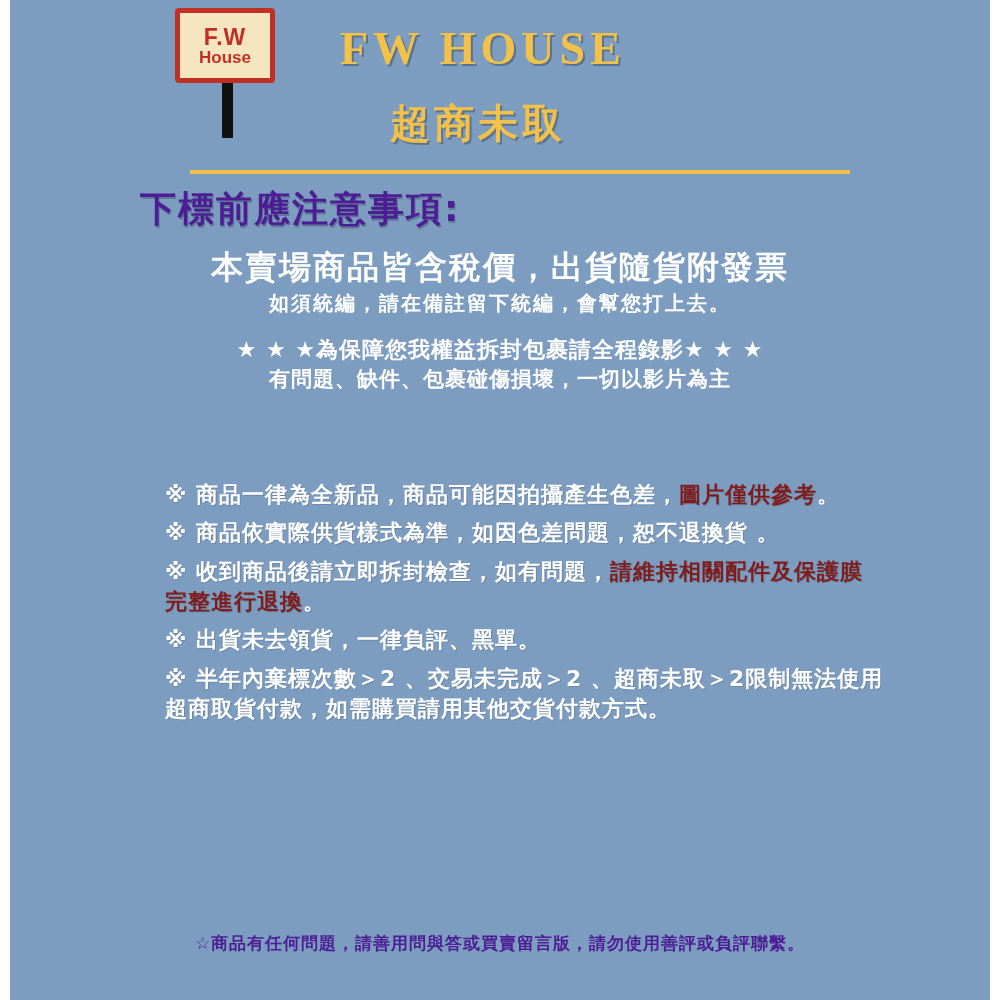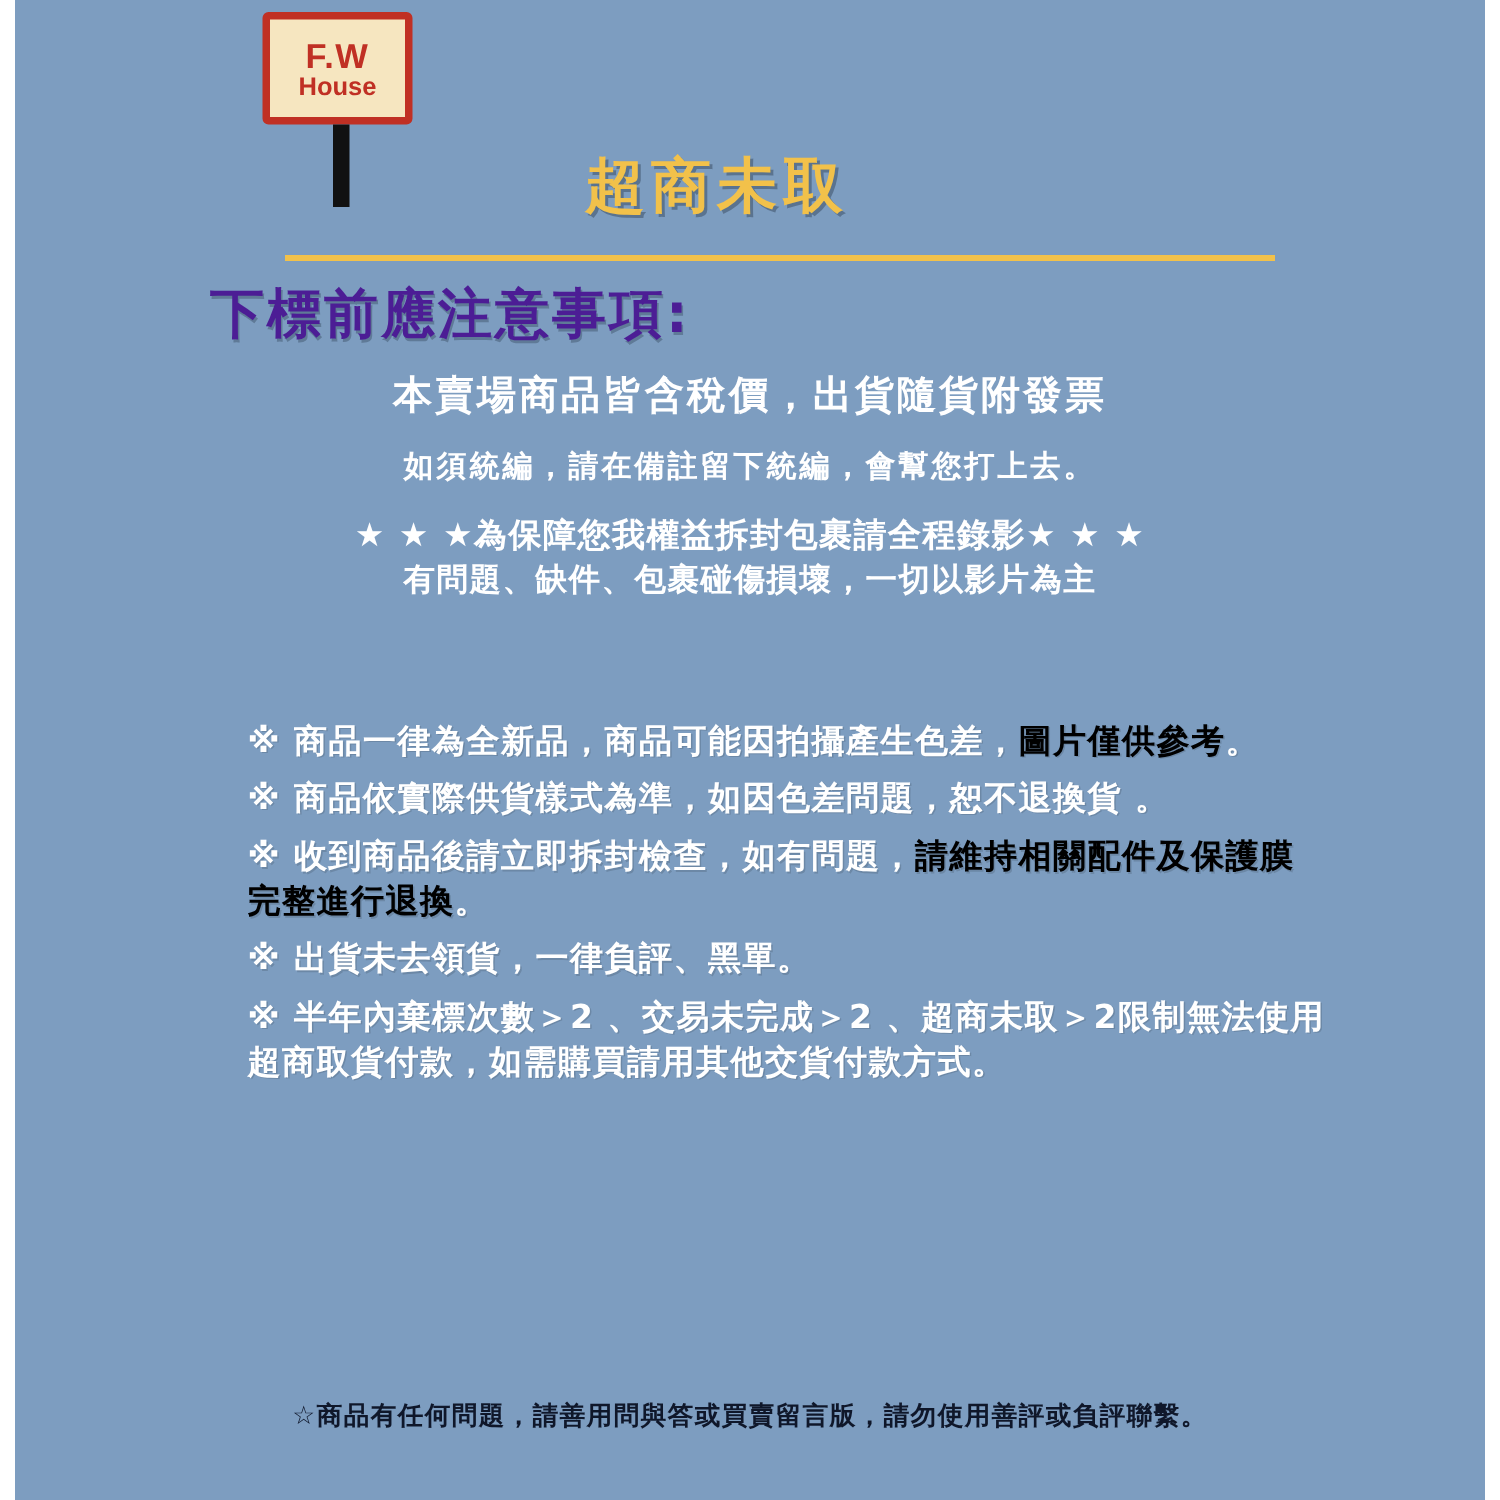--- a/index.html
+++ b/index.html
@@ -114,24 +114,23 @@
   .intro {
     position: absolute;
     left: 0;
     top: 246px;
     width: 980px;
     text-align: center;
     color: #ffffff;
     font-family: "Liberation Serif", serif;
   }
   .intro .line1 {
-    font-size: 26px;
+    font-size: 32px;
     font-weight: bold;
     letter-spacing: 2px;
-    margin-bottom: 16px;
   }
   .intro .line2 {
     font-size: 20px;
     font-weight: bold;
     letter-spacing: 2px;
     margin-bottom: 18px;
   }
   .intro .line3 {
     font-size: 22px;
     font-weight: bold;
@@ -156,50 +155,51 @@
   }
   .bullet {
     font-size: 22px;
     font-weight: bold;
     letter-spacing: 1px;
     line-height: 1.38;
     margin-bottom: 8px;
     text-shadow: 1px 1px 0 #6c88a6;
   }
   .bullet .hl {
-    color: #000000;
+    color: #7f1d1d;
   }
 
   
   .footer {
     position: absolute;
     left: 0;
     top: 932px;
     width: 980px;
     text-align: center;
-    color: #0f172a;
+    color: #4c1d95;
     font-size: 17px;
     font-weight: bold;
     letter-spacing: 1px;
     font-family: "DejaVu Sans", sans-serif;
   }
 </style>
 </head>
 <body>
 
 <div class="page">
 
   <div class="header">
     <div class="logo">
       <div class="logo-sign">
         <div class="logo-fw">F.W</div>
         <div class="logo-house">House</div>
       </div>
       <div class="logo-post"></div>
     </div>
+    <div class="brand">FW HOUSE</div>
     <div class="subtitle">超商未取</div>
     <div class="rule"></div>
   </div>
 
   <div class="notice-heading">下標前應注意事項:</div>
 
   <div class="intro">
     <div class="line1">本賣場商品皆含稅價，出貨隨貨附發票</div>
     <div class="line2">如須統編，請在備註留下統編，會幫您打上去。</div>
     <div class="line3">★ ★ ★為保障您我權益拆封包裹請全程錄影★ ★ ★</div>

